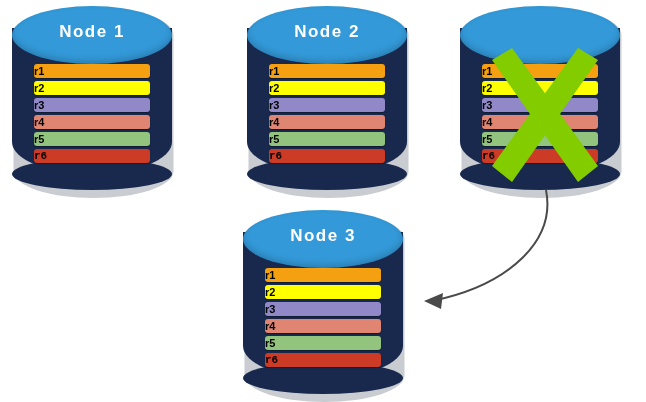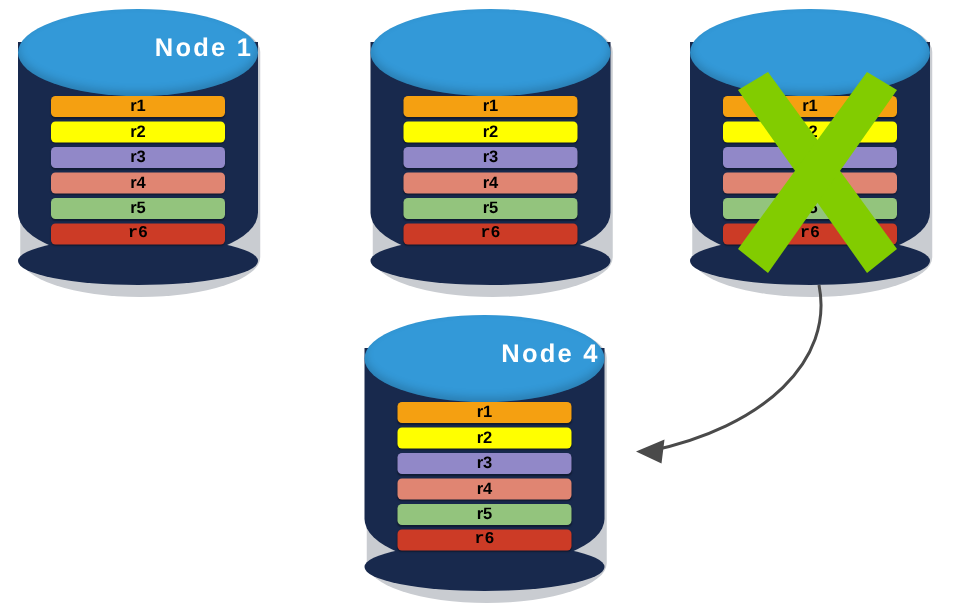--- a/index.html
+++ b/index.html
@@ -66,40 +66,39 @@
     left: 0;
     top: 16px;
     width: 160px;
     text-align: center;
     color: #ffffff;
     font-size: 17px;
     font-weight: bold;
     letter-spacing: 1.5px;
     z-index: 5;
     pointer-events: none;
-    padding-left: 44px;
   }
 
   
   .records {
     position: absolute;
     left: 22px;
     top: 58px;
     width: 116px;
     z-index: 4;
   }
   .record {
     position: relative;
     height: 14px;
     margin-bottom: 3px;
     border-radius: 3px;
     color: #000000;
     font-size: 11px;
     font-weight: bold;
-    text-align: center;
+    text-align: left;
     line-height: 14px;
     box-shadow: 0 1px 1px rgba(0,0,0,0.35);
   }
   .record:last-child { margin-bottom: 0; font-family: Liberation Mono, monospace; }
 
   
   .xmark {
     position: absolute;
     z-index: 8;
     pointer-events: none;
@@ -133,20 +132,21 @@
       <div class="record" style="background: rgb(224, 133, 114);">r4</div>
       <div class="record" style="background: rgb(147, 196, 125);">r5</div>
       <div class="record" style="background: rgb(204, 59, 38);">r6</div>
     </div>
   </div>
 
   <div class="node" style="left:247px; top:6px;">
     <div class="node-shadow"></div>
     <div class="cyl-body"></div>
     <div class="cyl-top"></div>
+    <div class="node-label">Node  2</div>
     <div class="records">
       <div class="record" style="background: rgb(245, 160, 17);">r1</div>
       <div class="record" style="background: rgb(255, 255, 0);">r2</div>
       <div class="record" style="background: rgb(145, 136, 200);">r3</div>
       <div class="record" style="background: rgb(224, 133, 114);">r4</div>
       <div class="record" style="background: rgb(147, 196, 125);">r5</div>
       <div class="record" style="background: rgb(204, 59, 38);">r6</div>
     </div>
   </div>
 
@@ -168,21 +168,21 @@
         <polygon points="2,12 22,0 108,118 88,134"></polygon>
         <polygon points="108,12 88,0 2,118 22,134"></polygon>
       </g>
     </svg>
   </div>
 
   <div class="node" style="left:243px; top:210px;">
     <div class="node-shadow"></div>
     <div class="cyl-body"></div>
     <div class="cyl-top"></div>
-    <div class="node-label">Node  4</div>
+    <div class="node-label">Node  3</div>
     <div class="records">
       <div class="record" style="background: rgb(245, 160, 17);">r1</div>
       <div class="record" style="background: rgb(255, 255, 0);">r2</div>
       <div class="record" style="background: rgb(145, 136, 200);">r3</div>
       <div class="record" style="background: rgb(224, 133, 114);">r4</div>
       <div class="record" style="background: rgb(147, 196, 125);">r5</div>
       <div class="record" style="background: rgb(204, 59, 38);">r6</div>
     </div>
   </div>
 

